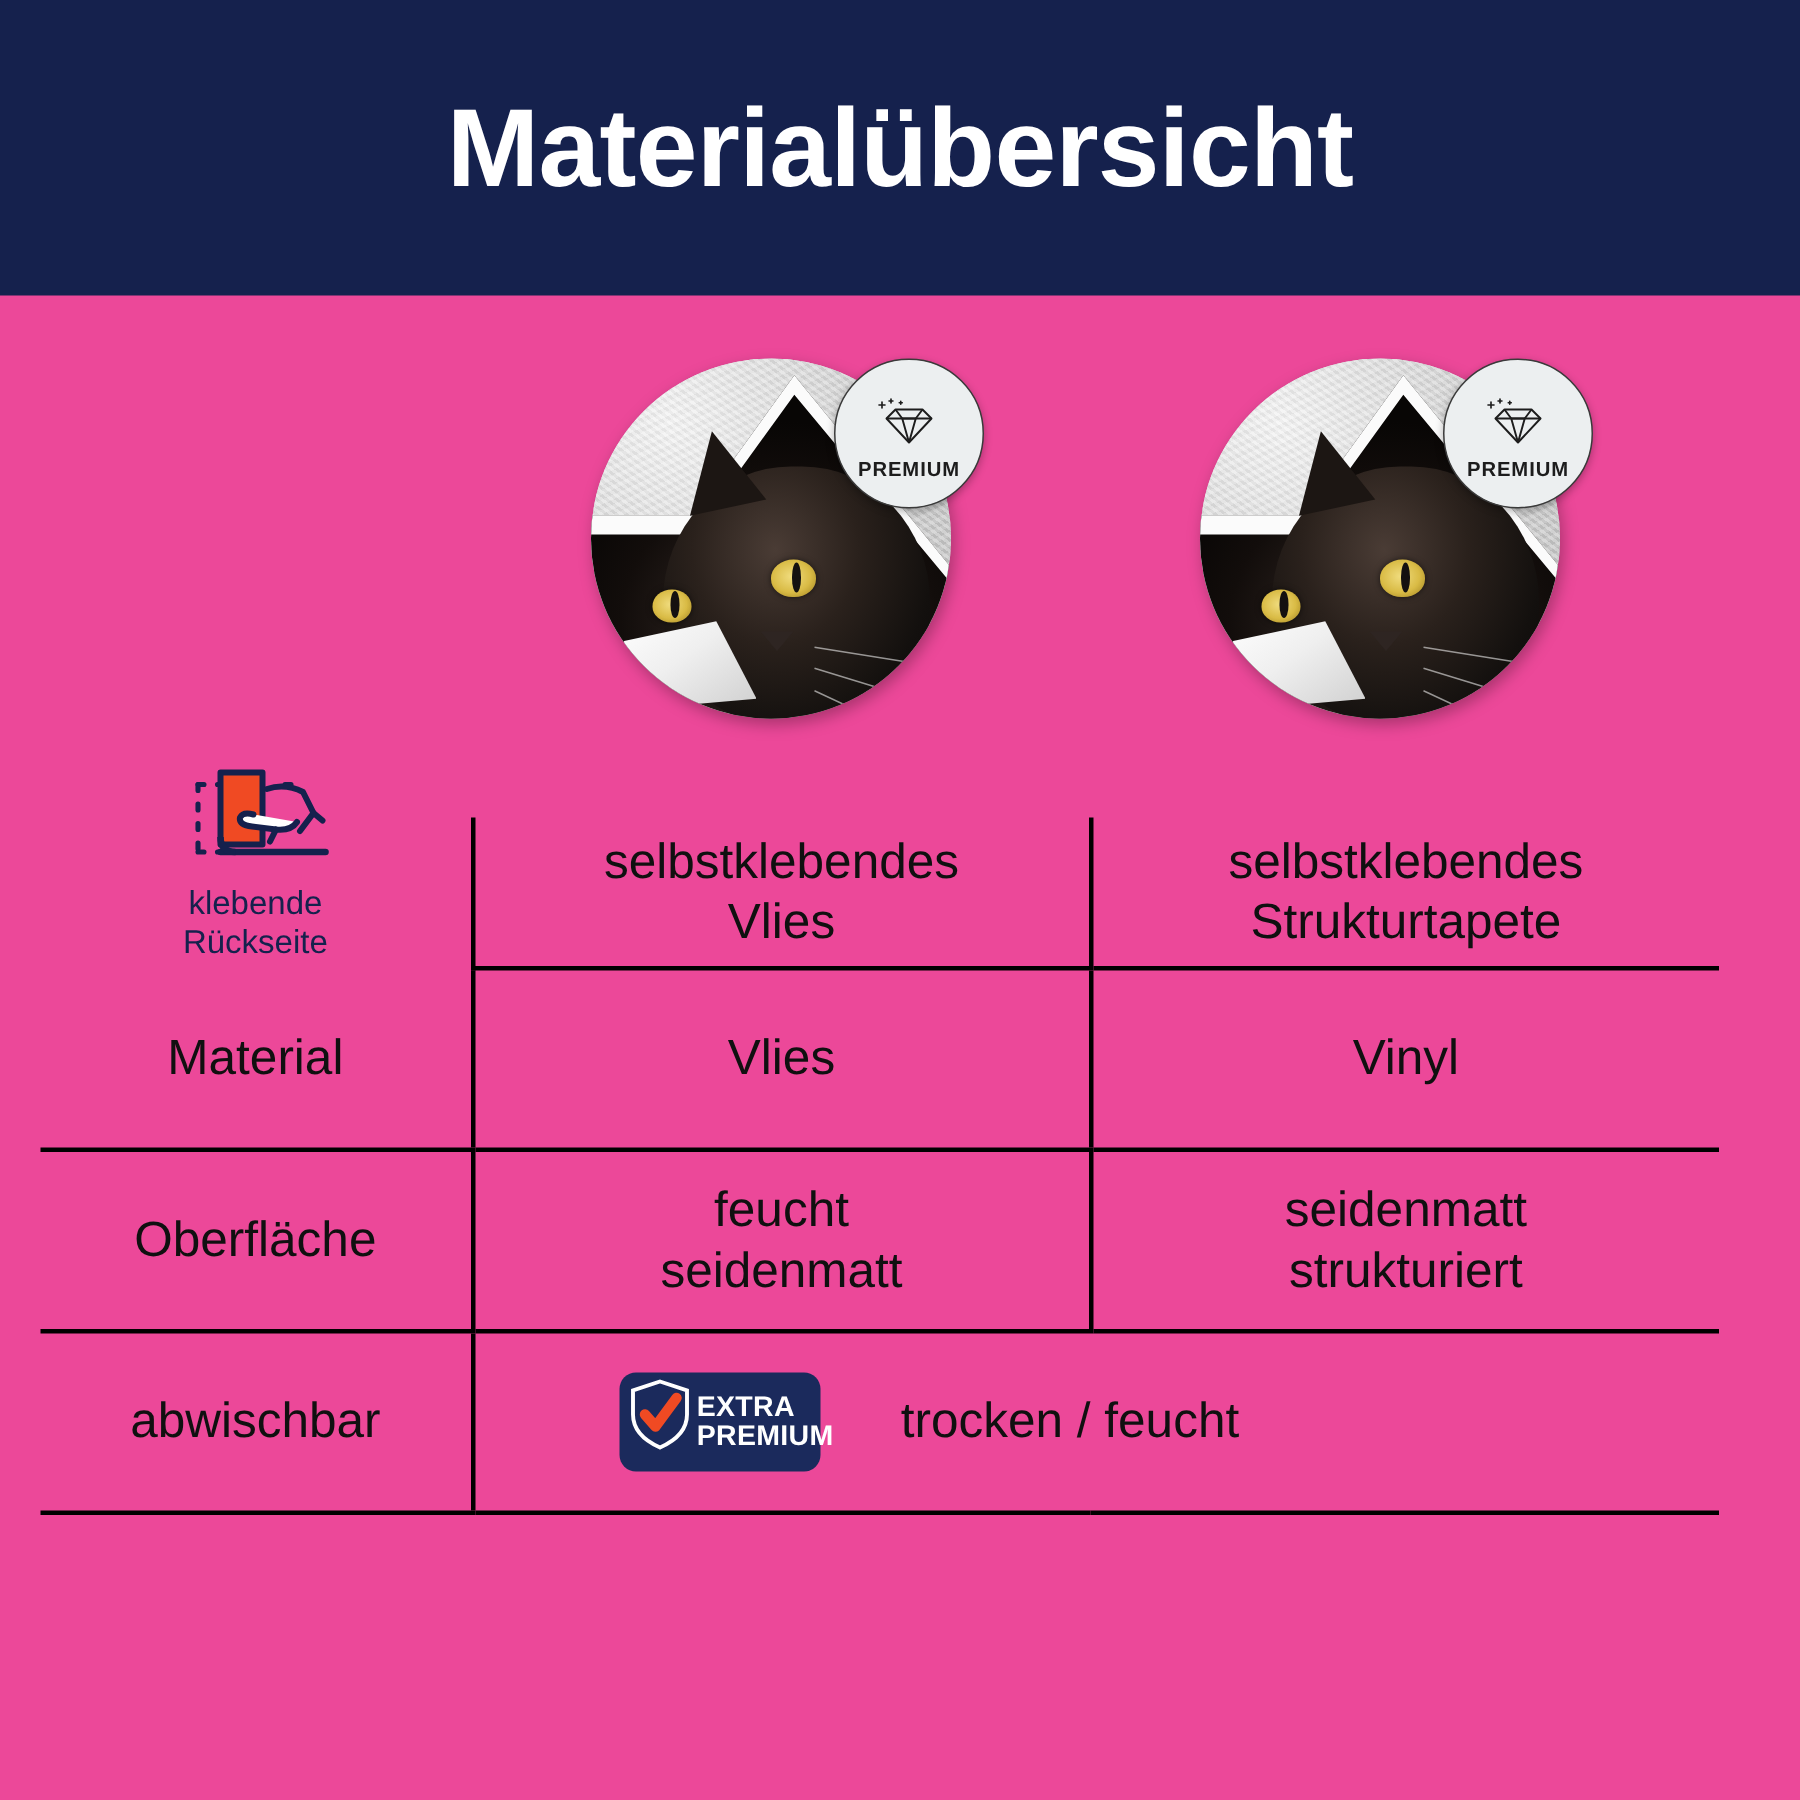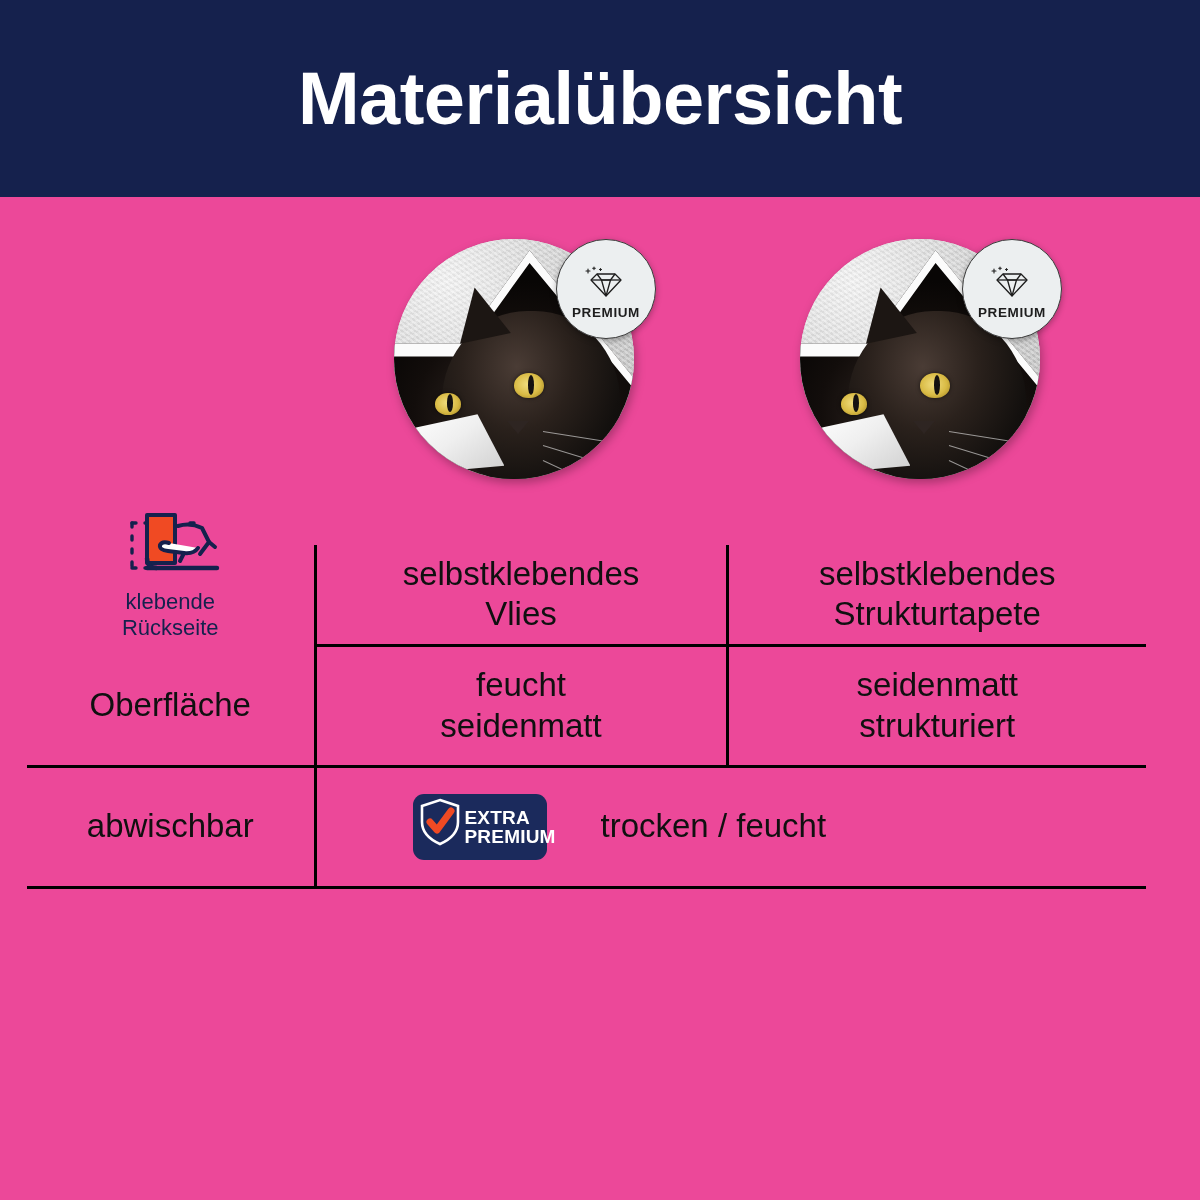--- a/index.html
+++ b/index.html
@@ -403,20 +403,25 @@
             <div>selbstklebendes</div>
             <div>Vlies</div>
           </td>
 
           <td class="c-right">
             <div>selbstklebendes</div>
             <div>Strukturtapete</div>
           </td>
         </tr>
 
+        <tr class="body-row">
+          <td class="c-label">Material</td>
+          <td class="c-mid">Vlies</td>
+          <td class="c-right">Vinyl</td>
+        </tr>
 
 
         <tr class="body-row">
           <td class="c-label">Oberfläche</td>
           <td class="c-mid">
             <div>feucht</div>
             <div>seidenmatt</div>
           </td>
           <td class="c-right">
             <div>seidenmatt</div>

